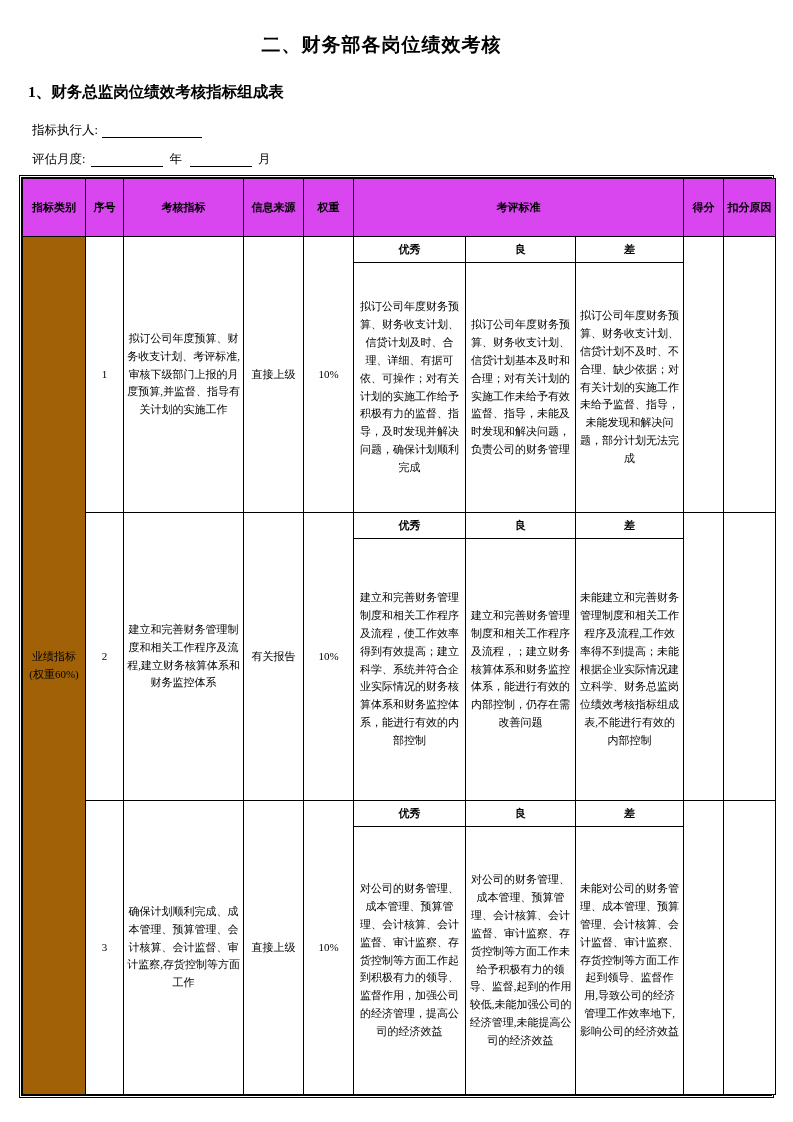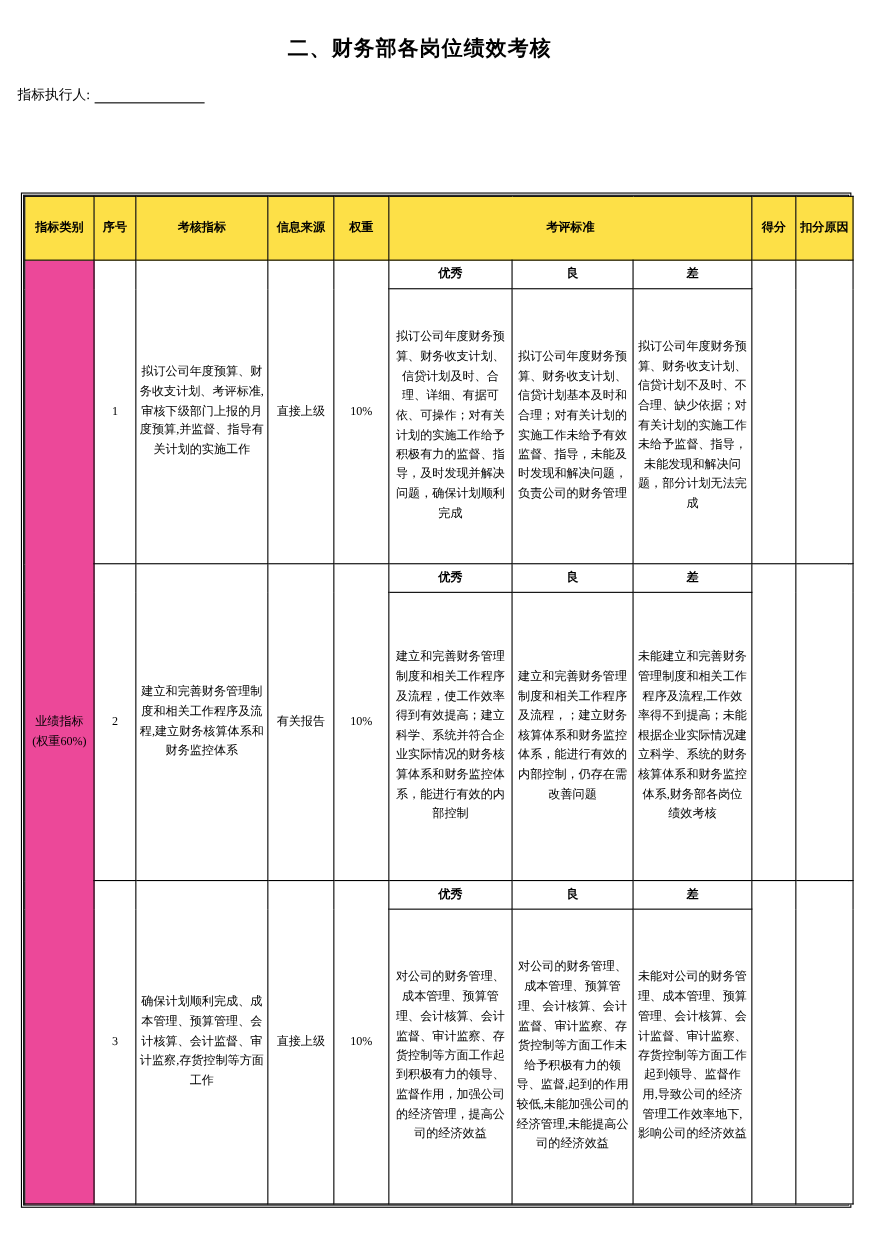--- a/index.html
+++ b/index.html
@@ -38,21 +38,21 @@
     font-size: 15.5px;
     font-weight: bold;
     margin: 0;
     padding-top: 26px;
     padding-left: 28px;
     line-height: 1.2;
   }
 
   
   .form-block {
-    padding-left: 16px;
+    padding-left: 32px;
     padding-top: 22px;
   }
   .form-row {
     font-size: 12.5px;
     line-height: 1.2;
     margin-bottom: 14px;
     white-space: nowrap;
     display: flex;
     align-items: flex-end;
   }
@@ -86,29 +86,29 @@
     border: 1px solid #000;
     vertical-align: middle;
     text-align: center;
     padding: 2px 3px;
     font-size: 11px;
     line-height: 1.62;
     box-sizing: border-box;
     word-break: break-all;
   }
   .hdr-cell {
-    background: #fde047;
+    background: #d946ef;
     font-weight: bold;
     font-size: 13px;
     line-height: 1.25;
     height: 58px;
     padding: 3px 2px;
   }
   .cat-cell {
-    background: #ec4899;
+    background: #a16207;
     font-size: 13px;
     line-height: 1.45;
     font-weight: normal;
     vertical-align: middle;
   }
   .grade-lbl {
     font-weight: bold;
     font-size: 13px;
     height: 26px;
     padding: 1px 2px;
@@ -140,25 +140,33 @@
   col.c-sc   { width: 40px; }
   col.c-rsn  { width: 52px; }
 </style>
 </head>
 <body>
 
 <div class="page">
 
   <h1 class="doc-title">二、财务部各岗位绩效考核</h1>
 
+  <h2 class="sec-title">1、财务总监岗位绩效考核指标组成表</h2>
 
   <div class="form-block">
     <div class="form-row">
       <span class="form-label">指标执行人:</span>
       <span class="blank-line bl-name"></span>
+    </div>
+    <div class="form-row">
+      <span class="form-label">评估月度:</span>
+      <span class="blank-line bl-year"></span>
+      <span class="unit-ch">年</span>
+      <span class="blank-line bl-month"></span>
+      <span class="unit-ch">月</span>
     </div>
   </div>
 
   <div class="tbl-wrap">
     <table class="kpi">
       <colgroup>
         <col class="c-cat">
           <col class="c-no">
           <col class="c-idx">
           <col class="c-src">
@@ -207,21 +215,21 @@
           <td class="wt-cell" rowspan="2">10%</td>
           <td class="grade-lbl">优秀</td>
           <td class="grade-lbl">良</td>
           <td class="grade-lbl">差</td>
           <td class="blank-cell" rowspan="2"></td>
           <td class="blank-cell" rowspan="2"></td>
         </tr>
         <tr>
           <td class="crit-cell" style="height:262px">建立和完善财务管理制度和相关工作程序及流程，使工作效率得到有效提高；建立科学、系统并符合企业实际情况的财务核算体系和财务监控体系，能进行有效的内部控制</td>
           <td class="crit-cell">建立和完善财务管理制度和相关工作程序及流程，；建立财务核算体系和财务监控体系，能进行有效的内部控制，仍存在需改善问题</td>
-          <td class="crit-cell">未能建立和完善财务管理制度和相关工作程序及流程,工作效率得不到提高；未能根据企业实际情况建立科学、系统的财务核算体系和财务监控体系,财务部各岗位绩效考核</td>
+          <td class="crit-cell">未能建立和完善财务管理制度和相关工作程序及流程,工作效率得不到提高；未能根据企业实际情况建立科学、财务总监岗位绩效考核指标组成表,不能进行有效的内部控制</td>
         </tr>
 
         <tr>
           <td class="num-cell" rowspan="2">3</td>
           <td class="idx-cell" rowspan="2">确保计划顺利完成、成本管理、预算管理、会计核算、会计监督、审计监察,存货控制等方面工作</td>
           <td class="src-cell" rowspan="2">直接上级</td>
           <td class="wt-cell" rowspan="2">10%</td>
           <td class="grade-lbl">优秀</td>
           <td class="grade-lbl">良</td>
           <td class="grade-lbl">差</td>

